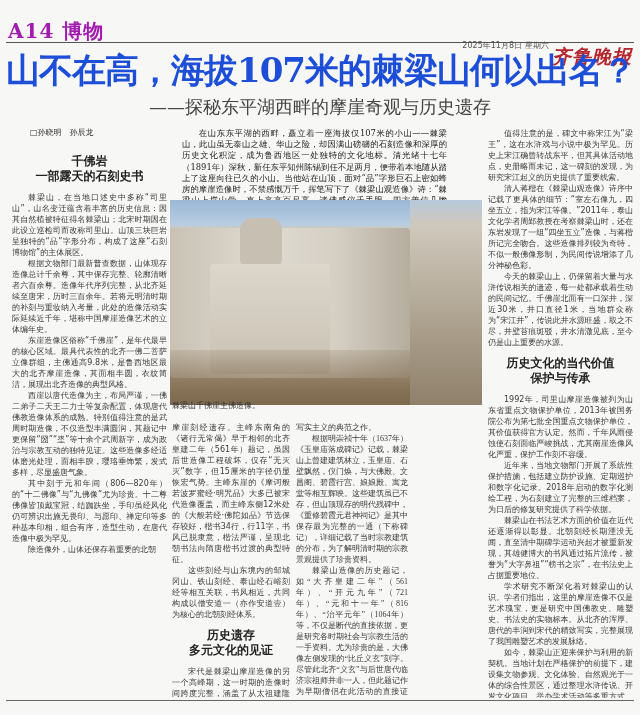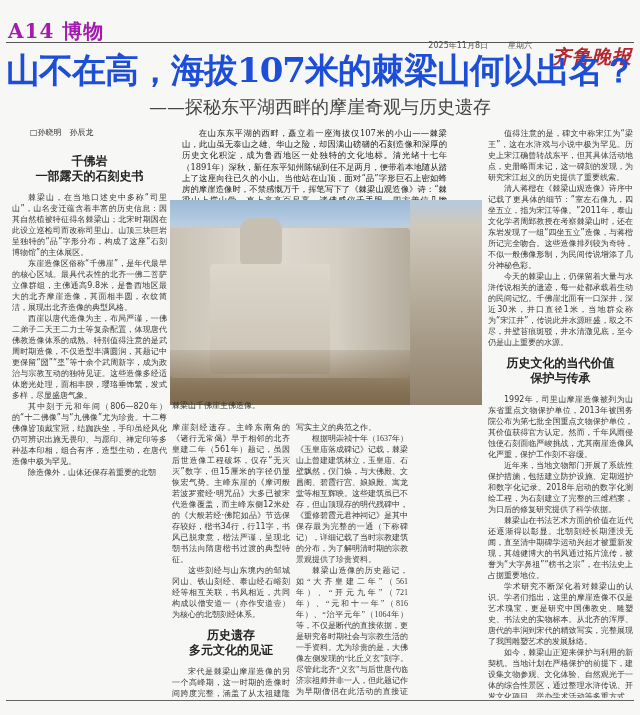--- a/index.html
+++ b/index.html
@@ -1,19 +1,19 @@
 <!DOCTYPE html>
 <html><head>
 <meta charset="utf-8">
 <style>
   html,body{margin:0;padding:0;background:#f7f7f5;}
   body{width:640px;height:715px;overflow:hidden;position:relative;font-family:"DejaVu Serif",serif;color:#2a2a2a;}
   .masthead{position:absolute;left:6px;right:6px;top:10px;height:32px;border-bottom:1.5px solid #555;}
   .page-id{position:absolute;left:2px;top:8px;font-size:20px;font-weight:bold;color:#a21caf;font-family:"DejaVu Serif",serif;letter-spacing:1px;}
-  .mast-right{position:absolute;right:2px;top:10px;font-size:8px;color:#555;display:flex;align-items:center;gap:20px;font-family:"DejaVu Sans",sans-serif;}
+  .mast-right{position:absolute;right:2px;top:10px;font-size:8px;color:#555;display:flex;align-items:center;gap:3px;font-family:"DejaVu Sans",sans-serif;}
   .paper-logo{color:#b5262e;font-size:19px;font-weight:bold;font-style:italic;letter-spacing:1px;font-family:"DejaVu Serif",serif;margin-top:24px;}
   .headline{position:absolute;left:6px;right:6px;top:48px;font-size:34px;font-weight:bold;text-align:center;color:#1d4ed8;letter-spacing:-1px;font-family:"DejaVu Serif",serif;white-space:nowrap;}
   .subhead{position:absolute;left:140px;right:140px;top:95px;font-size:18px;text-align:center;color:#444;font-family:"DejaVu Sans",sans-serif;white-space:nowrap;}
   .byline{position:absolute;left:12px;top:127px;font-size:8px;color:#333;font-family:"DejaVu Sans",sans-serif;padding-left:18px;}
   .col{position:absolute;font-size:8px;line-height:11px;color:#3a3a3a;font-family:"DejaVu Sans",sans-serif;text-align:justify;overflow:hidden;}
   .col p{margin:0;text-indent:2em;}
   .sec-title{text-align:center;font-family:"DejaVu Serif",serif;font-weight:bold;color:#222;font-size:12px;line-height:15px;margin:8px 0 8px 0;text-indent:0 !important;}
   .lead{position:absolute;left:182px;top:128px;width:265px;font-size:8.4px;line-height:11.2px;color:#222;font-family:"DejaVu Serif",serif;text-align:justify;}
   .lead p{margin:0;text-indent:2em;}
   .photo{position:absolute;left:170px;top:200px;width:240px;height:205px;overflow:hidden;background:linear-gradient(180deg,#9bb8d6 0%,#b7cde2 12%,#cfc9bd 14%,#d9d3c8 35%,#c9c2b5 60%,#b9ad98 80%,#8d7c62 100%);}
@@ -40,20 +40,21 @@
 <div class="headline">山不在高，海拔107米的棘梁山何以出名？</div>
 <div class="subhead">——探秘东平湖西畔的摩崖奇观与历史遗存</div>
 <div class="byline">□孙晓明　孙辰龙</div>
 
 <div class="col" style="left:12px;top:146px;width:155px;height:552px;">
   <div class="sec-title">
     <div>千佛岩</div>
     <div>一部露天的石刻史书</div>
   </div>
   <p>棘梁山，在当地口述史中多称“司里山”，山名变迁蕴含着丰富的历史信息：因其自然植被特征得名棘梁山；北宋时期因在此设立巡检司而改称司里山。山顶三块巨岩呈独特的“品”字形分布，构成了这座“石刻博物馆”的主体展区。</p>
+  <p>根据文物部门最新普查数据，山体现存造像总计千余尊，其中保存完整、轮廓清晰者六百余尊。造像年代序列完整，从北齐延续至唐宋，历时三百余年。若将元明清时期的补刻与重妆纳入考量，此处的造像活动实际延续近千年，堪称中国摩崖造像艺术的立体编年史。</p>
   <p>东崖造像区俗称“千佛崖”，是年代最早的核心区域。最具代表性的北齐一佛二菩萨立像群组，主佛通高9.8米，是鲁西地区最大的北齐摩崖造像，其面相丰圆，衣纹简洁，展现出北齐造像的典型风格。</p>
   <p>西崖以唐代造像为主，布局严谨，一佛二弟子二天王二力士等复杂配置，体现唐代佛教造像体系的成熟。特别值得注意的是武周时期造像，不仅造型丰满圆润，其题记中更保留“圀”“埊”等十余个武周新字，成为政治与宗教互动的独特见证。这些造像多经适体磨光处理，面相丰腴，璎珞垂饰繁，发式多样，尽显盛唐气象。</p>
   <p>其中刻于元和年间（806—820年）的“十二佛像”与“九佛像”尤为珍贵。十二尊佛像皆顶戴宝冠，结跏趺坐，手印虽经风化仍可辨识出施无畏印、与愿印、禅定印等多种基本印相，组合有序，造型生动，在唐代造像中极为罕见。</p>
   <p>除造像外，山体还保存着重要的北朝</p>
 </div>
 
 <div class="lead">
   <p>在山东东平湖的西畔，矗立着一座海拔仅107米的小山——棘梁山，此山虽无泰山之雄、华山之险，却因满山磅礴的石刻造像和深厚的历史文化积淀，成为鲁西地区一处独特的文化地标。清光绪十七年（1891年）深秋，新任东平知州陈锡到任不足两月，便带着本地随从踏上了这座向往已久的小山。当他站在山顶，面对“品”字形巨石上密如蜂房的摩崖造像时，不禁感慨万千，挥笔写下了《棘梁山观造像》诗：“棘梁山上撑山骨，直上亭亭百尺高，诸佛威仪千手眼，四方善信几瞻膏。”这座看似平凡的小山，究竟隐藏着怎样的传奇和故事？</p>
 </div>
 

